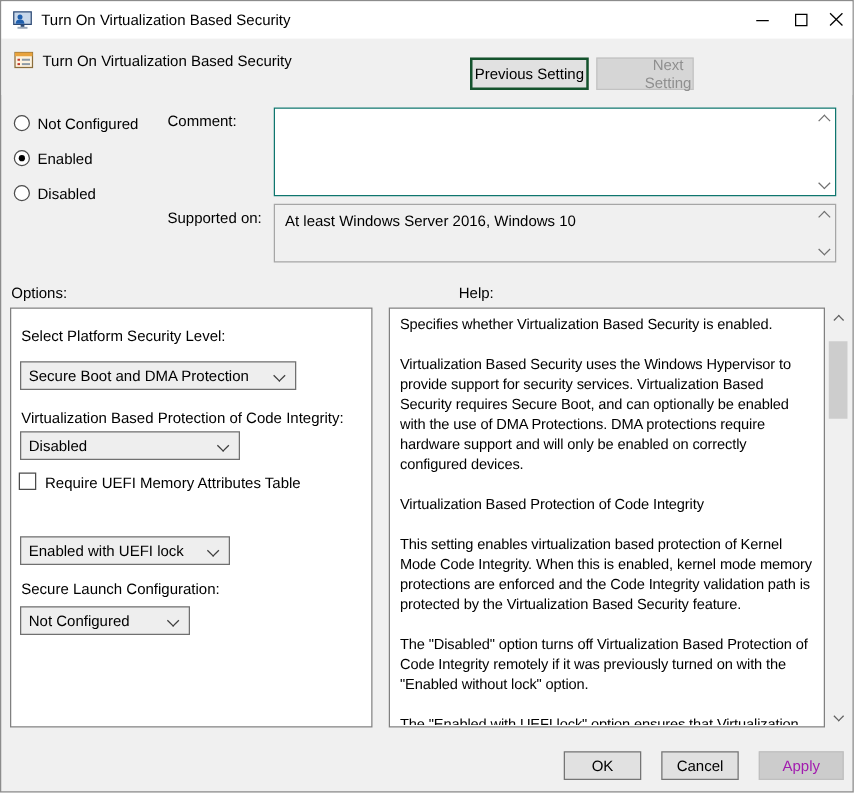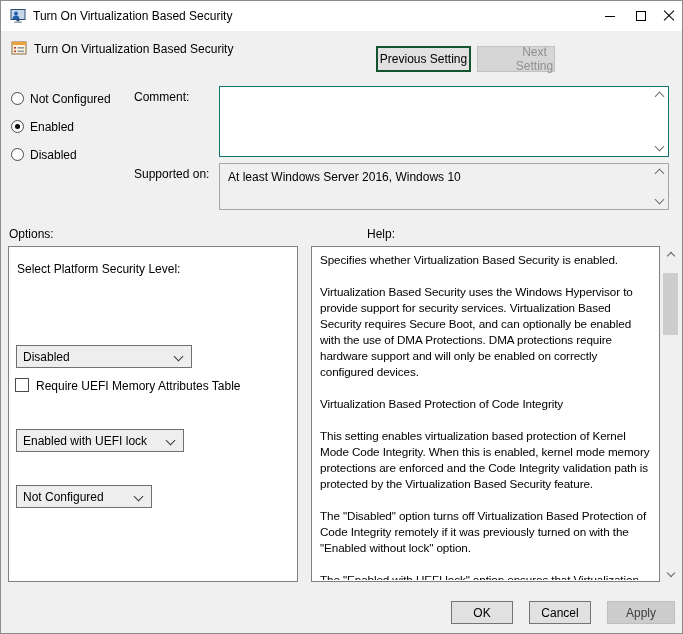--- a/index.html
+++ b/index.html
@@ -24,21 +24,21 @@
 
   
   #header { position:absolute; left:0; top:30px; width:100%; height:45px; background:#f0f0f0; }
 
   .btn {
     display:flex; align-items:center; justify-content:center;
     background:#e1e1e1; border:1px solid #757575; font-size:12px; color:#000;
   }
   .btn.focused { border:2px solid #14532d; }
   .btn.disabled { background:#d6d6d6; border:1px solid #c2c2c2; color:#8f8f8f; }
-  .btn.disabled2 { background:#cccccc; border:1px solid #bfbfbf; color:#404040; }
+  .btn.disabled2 { background:#cccccc; border:1px solid #bfbfbf; color:#a21caf; }
 
   
   .radio-row { position:absolute; left:10px; display:flex; align-items:center; height:15px; }
   .rb { width:13px; height:13px; border-radius:50%; border:1px solid #4b4b4b; background:#fff; margin-right:6px; position:relative; flex:none; }
   .rb.sel::after { content:""; position:absolute; left:3px; top:3px; width:5px; height:5px; border-radius:50%; background:#000; }
 
   
   .tbox { position:absolute; background:#fff; border:1px solid #0f766e; }
   .tbox.gray { background:#f0f0f0; border-color:#a6a6a6; }
   .chev { display:block; width:7px; height:7px; border-right:1.4px solid #707070; border-top:1.4px solid #707070; }
@@ -141,34 +141,40 @@
     <span class="box-scroll-dn">
         <span class="chev down"></span>
       </span>
   </div>
 
   <span class="lbl" style="left:8px; top:226px;">Options:</span>
   <span class="lbl" style="left:318px; top:226px;margin-left:48px;">Help:</span>
 
   <div class="panel" style="left:7px; top:245px; width:290px; height:336px;">
     <span class="lbl" style="left:8px; top:15px;">Select Platform Security Level:</span>
-
+    <div class="dd" style="left:7px; top:42px; width:221px;">
+      <span class="dd-text">Secure Boot and DMA Protection</span>
+      <span class="chev down"></span>
+    </div>
+
+    <span class="lbl" style="left:8px; top:80px;">Virtualization Based Protection of Code Integrity:</span>
     <div class="dd" style="left:7px; top:98px; width:176px;">
       <span class="dd-text">Disabled</span>
       <span class="chev down"></span>
     </div>
 
     <span class="cb" style="left:6px; top:131px;"></span>
     <span class="lbl" style="left:27px; top:132px;text-align:right;">Require UEFI Memory Attributes Table</span>
 
     <div class="dd" style="left:7px; top:182px; width:168px;">
       <span class="dd-text">Enabled with UEFI lock</span>
       <span class="chev down"></span>
     </div>
 
+    <span class="lbl" style="left:8px; top:217px;">Secure Launch Configuration:</span>
     <div class="dd" style="left:7px; top:238px; width:136px;">
       <span class="dd-text">Not Configured</span>
       <span class="chev down"></span>
     </div>
   </div>
 
   <div class="panel" style="left:310px; top:245px; width:349px; height:336px;">
     <div id="help-text">
       <p>Specifies whether Virtualization Based Security is enabled.</p>
       <p>Virtualization Based Security uses the Windows Hypervisor to provide support for security services. Virtualization Based Security requires Secure Boot, and can optionally be enabled with the use of DMA Protections. DMA protections require hardware support and will only be enabled on correctly configured devices.</p>

